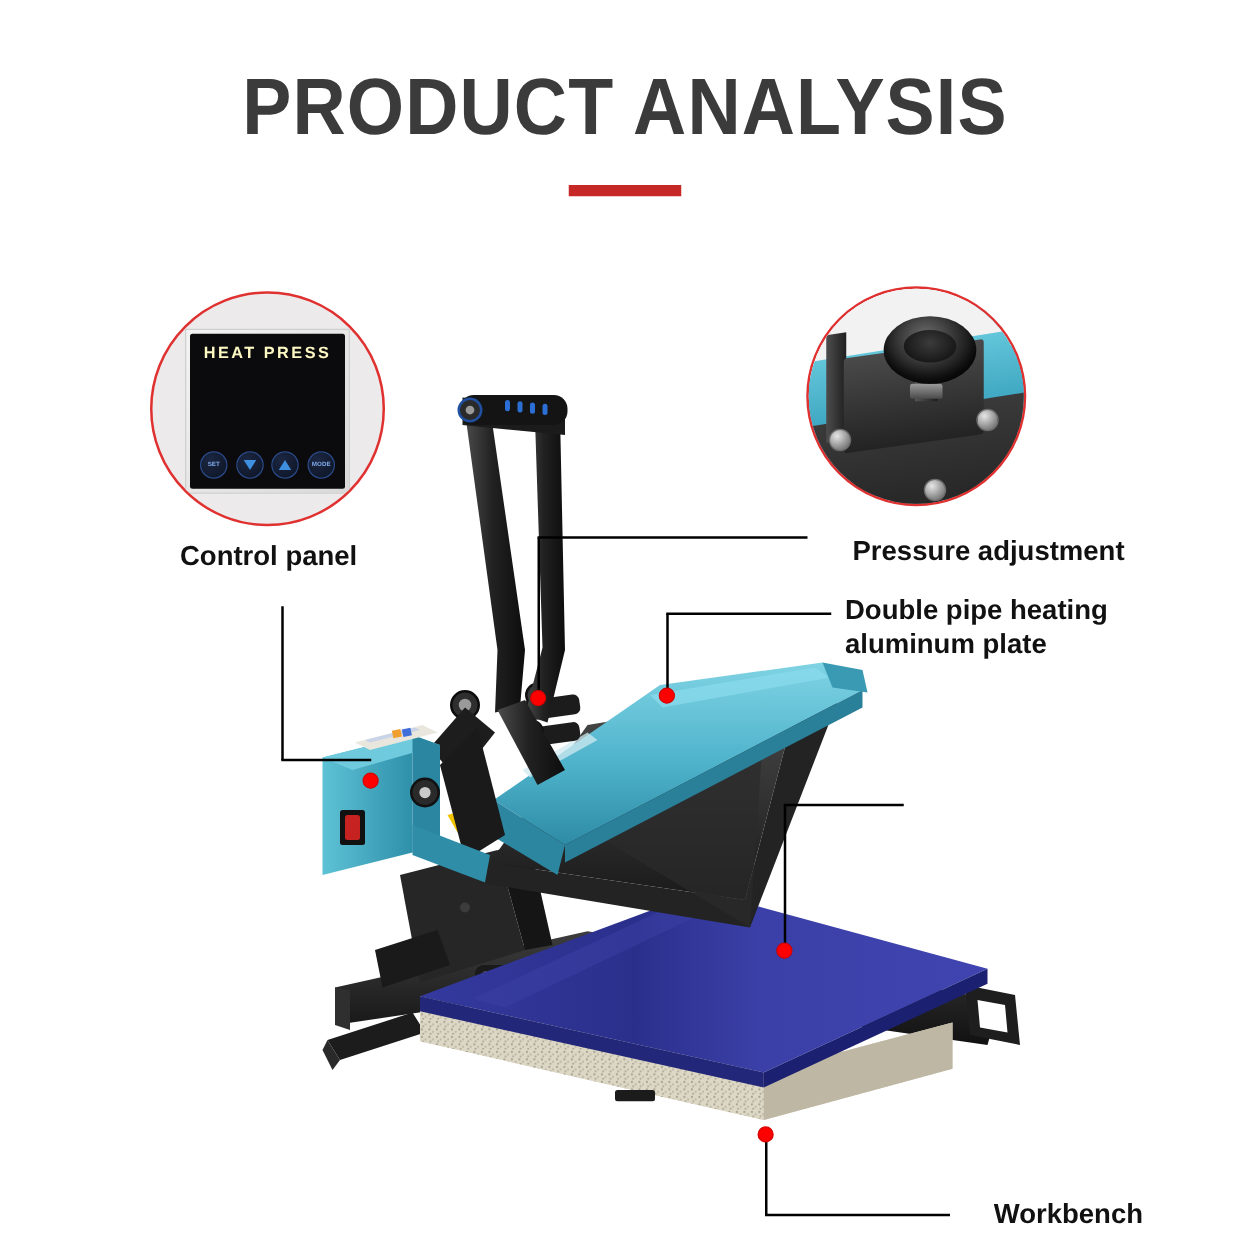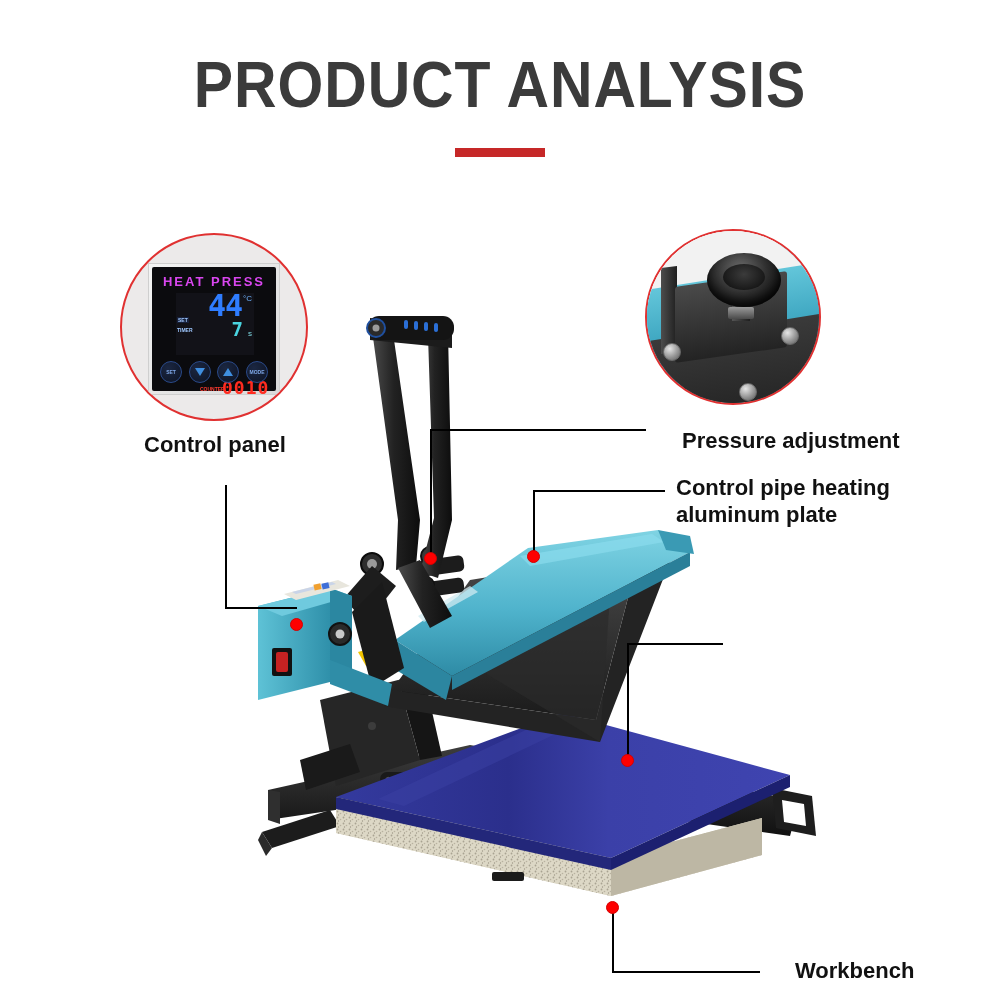--- a/index.html
+++ b/index.html
@@ -48,21 +48,21 @@
   }
   .cp-face {
     position: absolute; left: 30px; top: 32px; width: 124px; height: 124px;
     background: #0b0b0e;
     border-radius: 2px;
   }
   .cp-heatpress {
     position: absolute; top: 7px; left: 0; width: 124px;
     text-align: center;
     font-size: 13px; font-weight: 700; letter-spacing: 2px;
-    color: #d946ef;
+    color: #fef9c3;
     font-family: "Liberation Sans", sans-serif;
   }
   .cp-screen {
     position: absolute; left: 24px; top: 26px; width: 78px; height: 62px;
     background: #121218;
   }
   .cp-temp {
     position: absolute; right: 12px; top: -2px;
     font-family: "DejaVu Sans Mono", monospace;
     font-size: 30px; font-weight: 700; color: #2f7dff;
@@ -370,30 +370,20 @@
       <circle cx="340" cy="634" r="4.5" fill="#c9c9c9"></circle>
     </g>
 
     <path d="M330,660 L392,684 L388,706 L330,684 Z" fill="#2f8da7"></path>
   </svg>
 
   <div class="circle" id="circle-control">
     <div class="cp-bezel"></div>
     <div class="cp-face">
       <div class="cp-heatpress">HEAT PRESS</div>
-      <div class="cp-screen">
-        <div class="cp-set-tag">SET</div>
-        <div class="cp-timer-tag">TIMER</div>
-        <div class="cp-temp">44</div>
-        <div class="cp-unit-c">°C</div>
-        <div class="cp-time">7</div>
-        <div class="cp-unit-s">s</div>
-        <div class="cp-counter-tag">COUNTER</div>
-        <div class="cp-counter">0010</div>
-      </div>
       <div class="cp-buttons">
         <div class="cp-btn">SET</div>
         <div class="cp-btn">
             <span class="tri-down"></span>
           </div>
         <div class="cp-btn">
             <span class="tri-up"></span>
           </div>
         <div class="cp-btn">MODE</div>
       </div>
@@ -423,21 +413,21 @@
   <div class="dot" style="left:290px; top:618px;"></div>
 
   <div class="dot" style="left:424px; top:552px;"></div>
   <div class="lead-v" style="left:430px; top:430px; height:128px;"></div>
   <div class="lead-h" style="left:430px; top:429px; width:216px;"></div>
   <div class="label" id="lbl-pressure" style="left:682px; top:416px;margin-top:12px;">Pressure adjustment</div>
 
   <div class="dot" style="left:527px; top:550px;"></div>
   <div class="lead-v" style="left:533px; top:491px; height:65px;"></div>
   <div class="lead-h" style="left:533px; top:490px; width:132px;"></div>
-  <div class="label" id="lbl-plate" style="left:676px; top:475px;">Control pipe heating
+  <div class="label" id="lbl-plate" style="left:676px; top:475px;">Double pipe heating
 aluminum plate</div>
 
   <div class="dot" style="left:621px; top:754px;"></div>
   <div class="lead-v" style="left:627px; top:644px; height:116px;"></div>
   <div class="lead-h" style="left:627px; top:643px; width:96px;"></div>
 
   <div class="dot" style="left:606px; top:901px;"></div>
   <div class="lead-v" style="left:612px; top:908px; height:64px;"></div>
   <div class="lead-h" style="left:612px; top:971px; width:148px;"></div>
   <div class="label" id="lbl-workbench" style="left:768px; top:958px;margin-left:27px;">Workbench</div>

